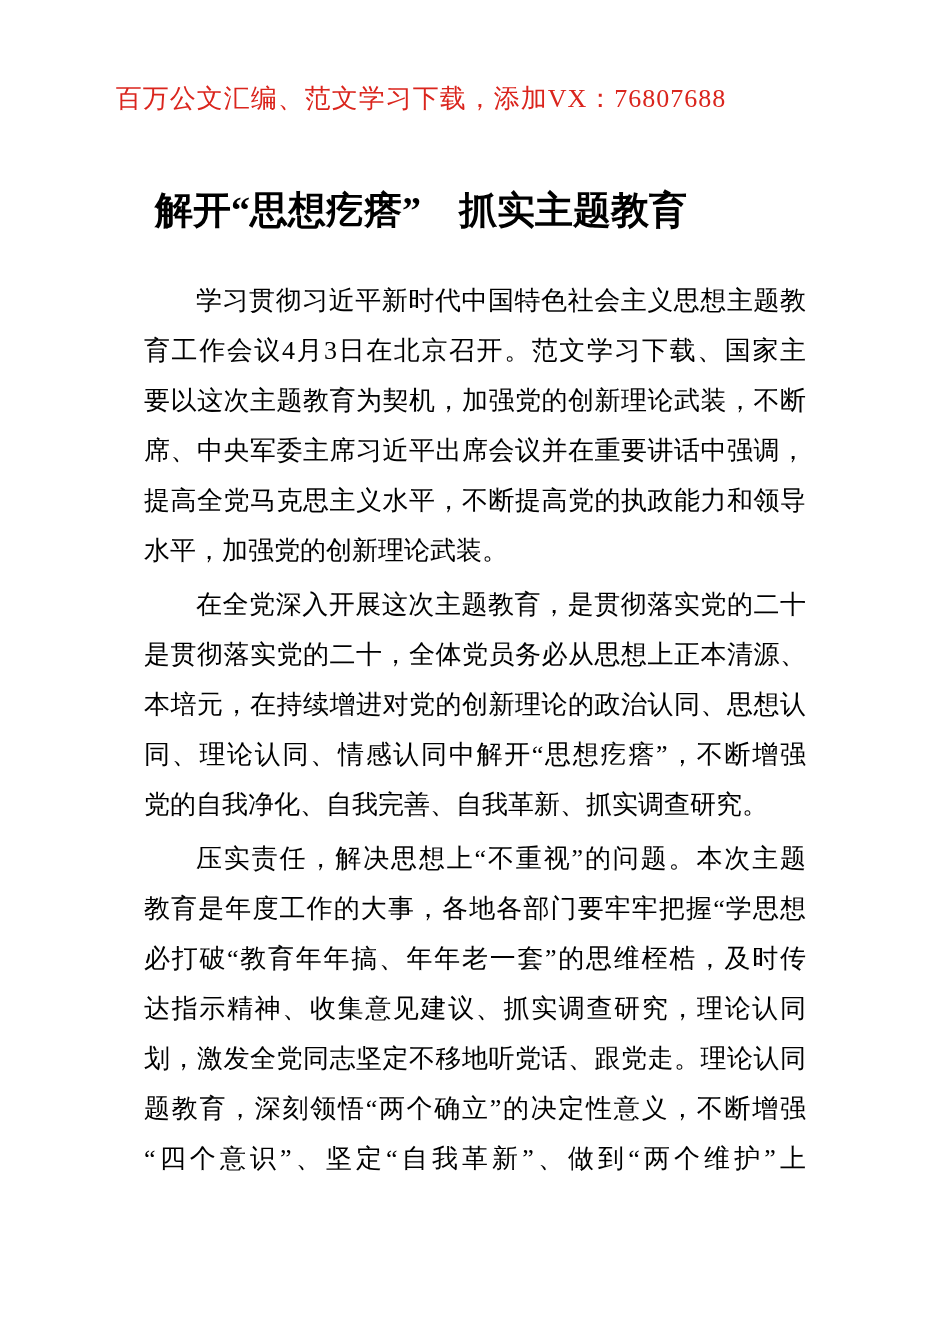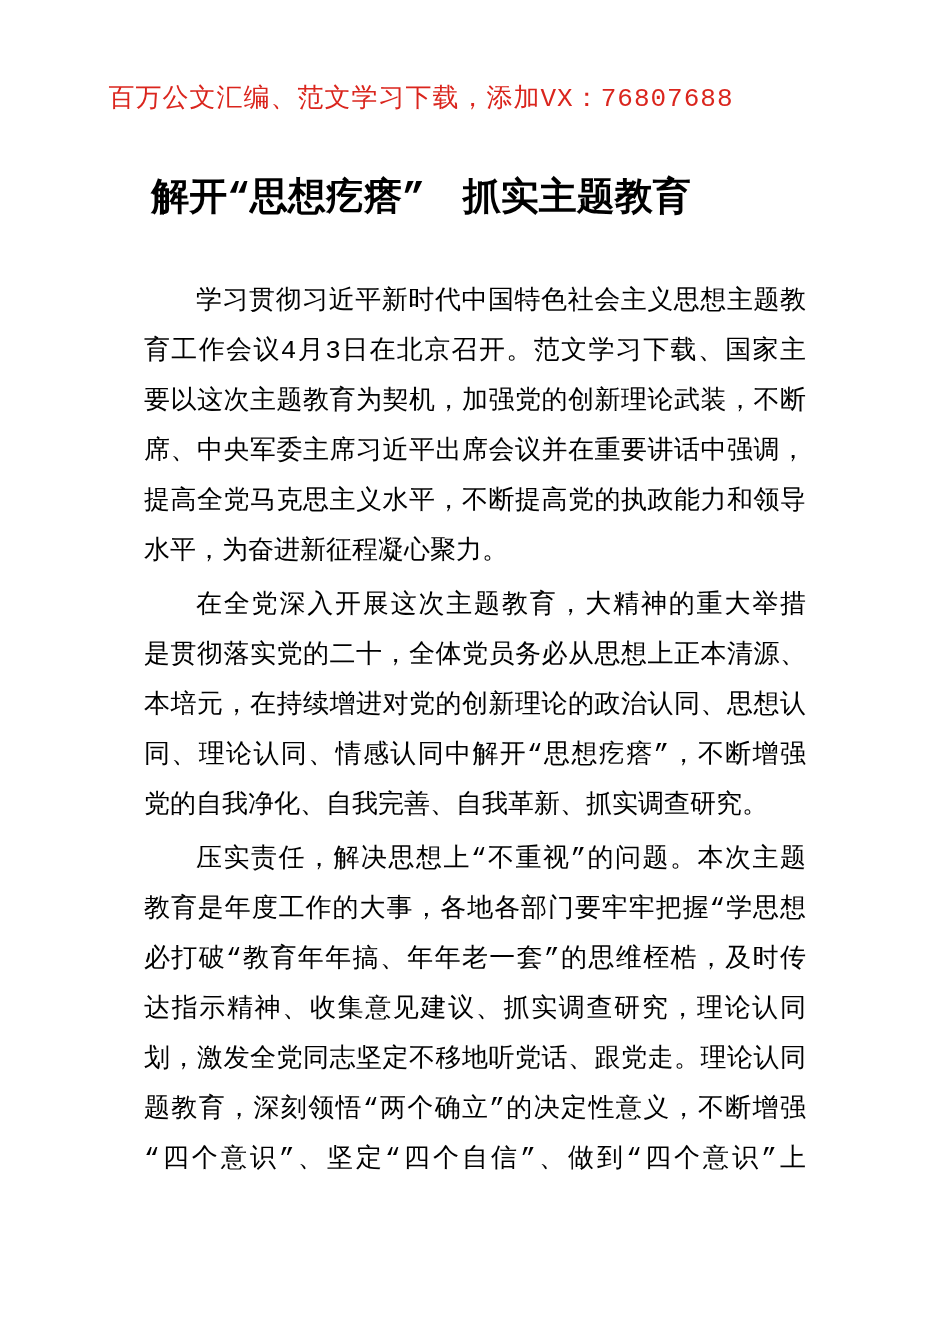--- a/index.html
+++ b/index.html
@@ -6,40 +6,40 @@
     margin: 0;
     padding: 0;
     background: #ffffff;
   }
   .page {
     position: relative;
     width: 842px;
     height: 1344px;
     background: #ffffff;
     overflow: hidden;
-    font-family: Liberation Mono, monospace;
+    font-family: Liberation Serif, serif;
     color: #000000;
   }
   .promo-notice {
     position: absolute;
     top: 84px;
     left: 0;
     right: 0;
     text-align: center;
     font-size: 26px;
     line-height: 30px;
     letter-spacing: 1px;
     white-space: nowrap;
   }
   .doc-title {
     position: absolute;
     top: 174px;
     left: 0;
     right: 0;
-    margin: 1px;
+    margin: 12px;
     text-align: center;
     font-size: 38px;
     line-height: 48px;
     font-weight: bold;
     color: #000000;
     white-space: nowrap;
   }
   .doc-body {
     position: absolute;
     top: 272px;
@@ -76,33 +76,33 @@
 
   <h1 class="doc-title">解开“思想疙瘩”　抓实主题教育</h1>
 
   <div class="doc-body">
       <div class="paragraph">
         <div class="text-line first-line">学习贯彻习近平新时代中国特色社会主义思想主题教</div>
         <div class="text-line">育工作会议4月3日在北京召开。范文学习下载、国家主</div>
         <div class="text-line">要以这次主题教育为契机，加强党的创新理论武装，不断</div>
         <div class="text-line">席、中央军委主席习近平出席会议并在重要讲话中强调，</div>
         <div class="text-line">提高全党马克思主义水平，不断提高党的执政能力和领导</div>
-        <div class="text-line para-end">水平，为奋进新征程凝心聚力。</div>
+        <div class="text-line para-end">水平，加强党的创新理论武装。</div>
       </div>
       <div class="paragraph">
-        <div class="text-line first-line">在全党深入开展这次主题教育，大精神的重大举措</div>
+        <div class="text-line first-line">在全党深入开展这次主题教育，是贯彻落实党的二十</div>
         <div class="text-line">是贯彻落实党的二十，全体党员务必从思想上正本清源、固</div>
         <div class="text-line">本培元，在持续增进对党的创新理论的政治认同、思想认</div>
         <div class="text-line">同、理论认同、情感认同中解开“思想疙瘩”，不断增强</div>
         <div class="text-line para-end">党的自我净化、自我完善、自我革新、抓实调查研究。</div>
       </div>
       <div class="paragraph">
         <div class="text-line first-line">压实责任，解决思想上“不重视”的问题。本次主题</div>
         <div class="text-line">教育是年度工作的大事，各地各部门要牢牢把握“学思想</div>
         <div class="text-line">必打破“教育年年搞、年年老一套”的思维桎梏，及时传</div>
         <div class="text-line">达指示精神、收集意见建议、抓实调查研究，理论认同</div>
         <div class="text-line">划，激发全党同志坚定不移地听党话、跟党走。理论认同</div>
         <div class="text-line">题教育，深刻领悟“两个确立”的决定性意义，不断增强</div>
-        <div class="text-line">“四个意识”、坚定“四个自信”、做到“四个意识”上</div>
+        <div class="text-line">“四个意识”、坚定“自我革新”、做到“两个维护”上</div>
       </div>
     </div>
 
 </div>
 
 </body></html>

